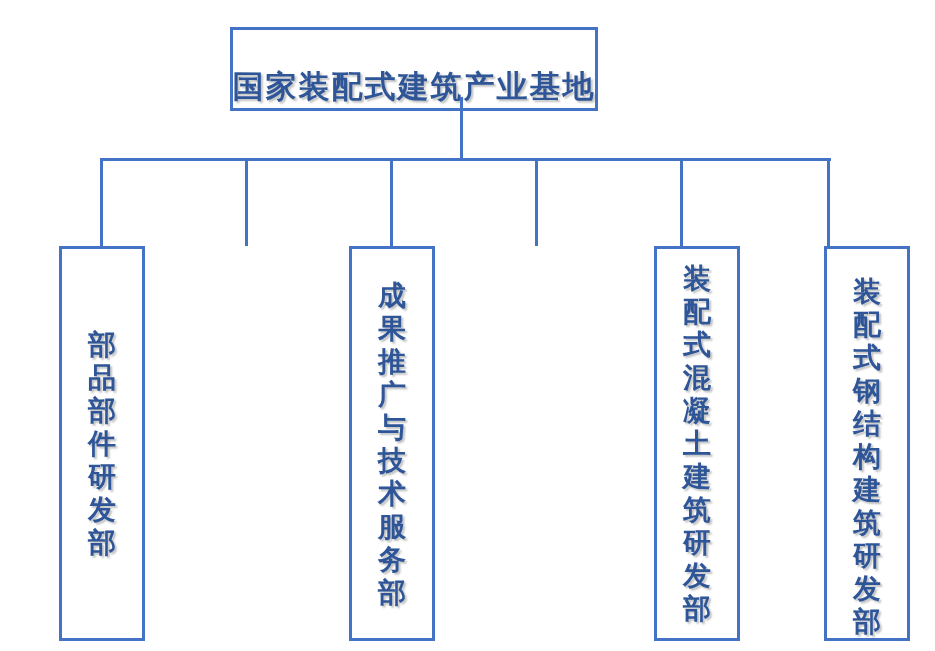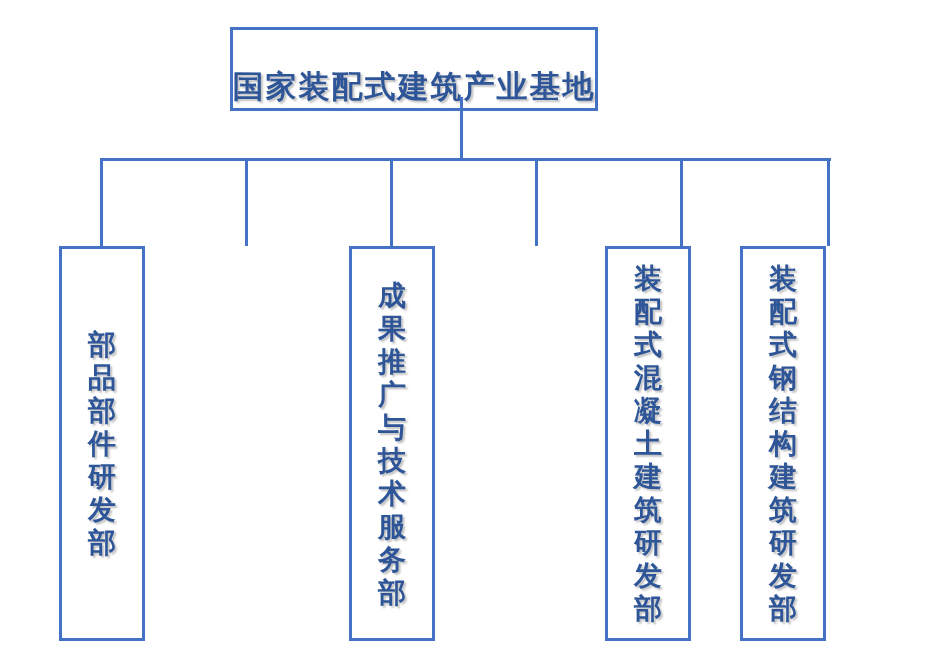--- a/index.html
+++ b/index.html
@@ -59,22 +59,22 @@
     border: 3px solid #4472C4;
     background: #ffffff;
     display: flex;
     align-items: center;
     justify-content: center;
   }
   .dept-1 { left: 59px;  }
   .dept-2 { left: 204px; }
   .dept-3 { left: 349px; }
   .dept-4 { left: 494px; }
-  .dept-5 { left: 605px; font-family: Liberation Serif, serif; }
-  .dept-6 { left: 740px; }
+  .dept-5 { left: 654px; font-family: Liberation Serif, serif; }
+  .dept-6 { left: 824px; align-items: flex-end; }
   .vtext {
     display: block;
     width: 30px;
     font-size: 28px;
     font-weight: bold;
     line-height: 33px;
     color: #2E5597;
     text-align: center;
     word-break: break-all;
     text-shadow: 2px 2px 2px rgba(80,80,80,0.35);

